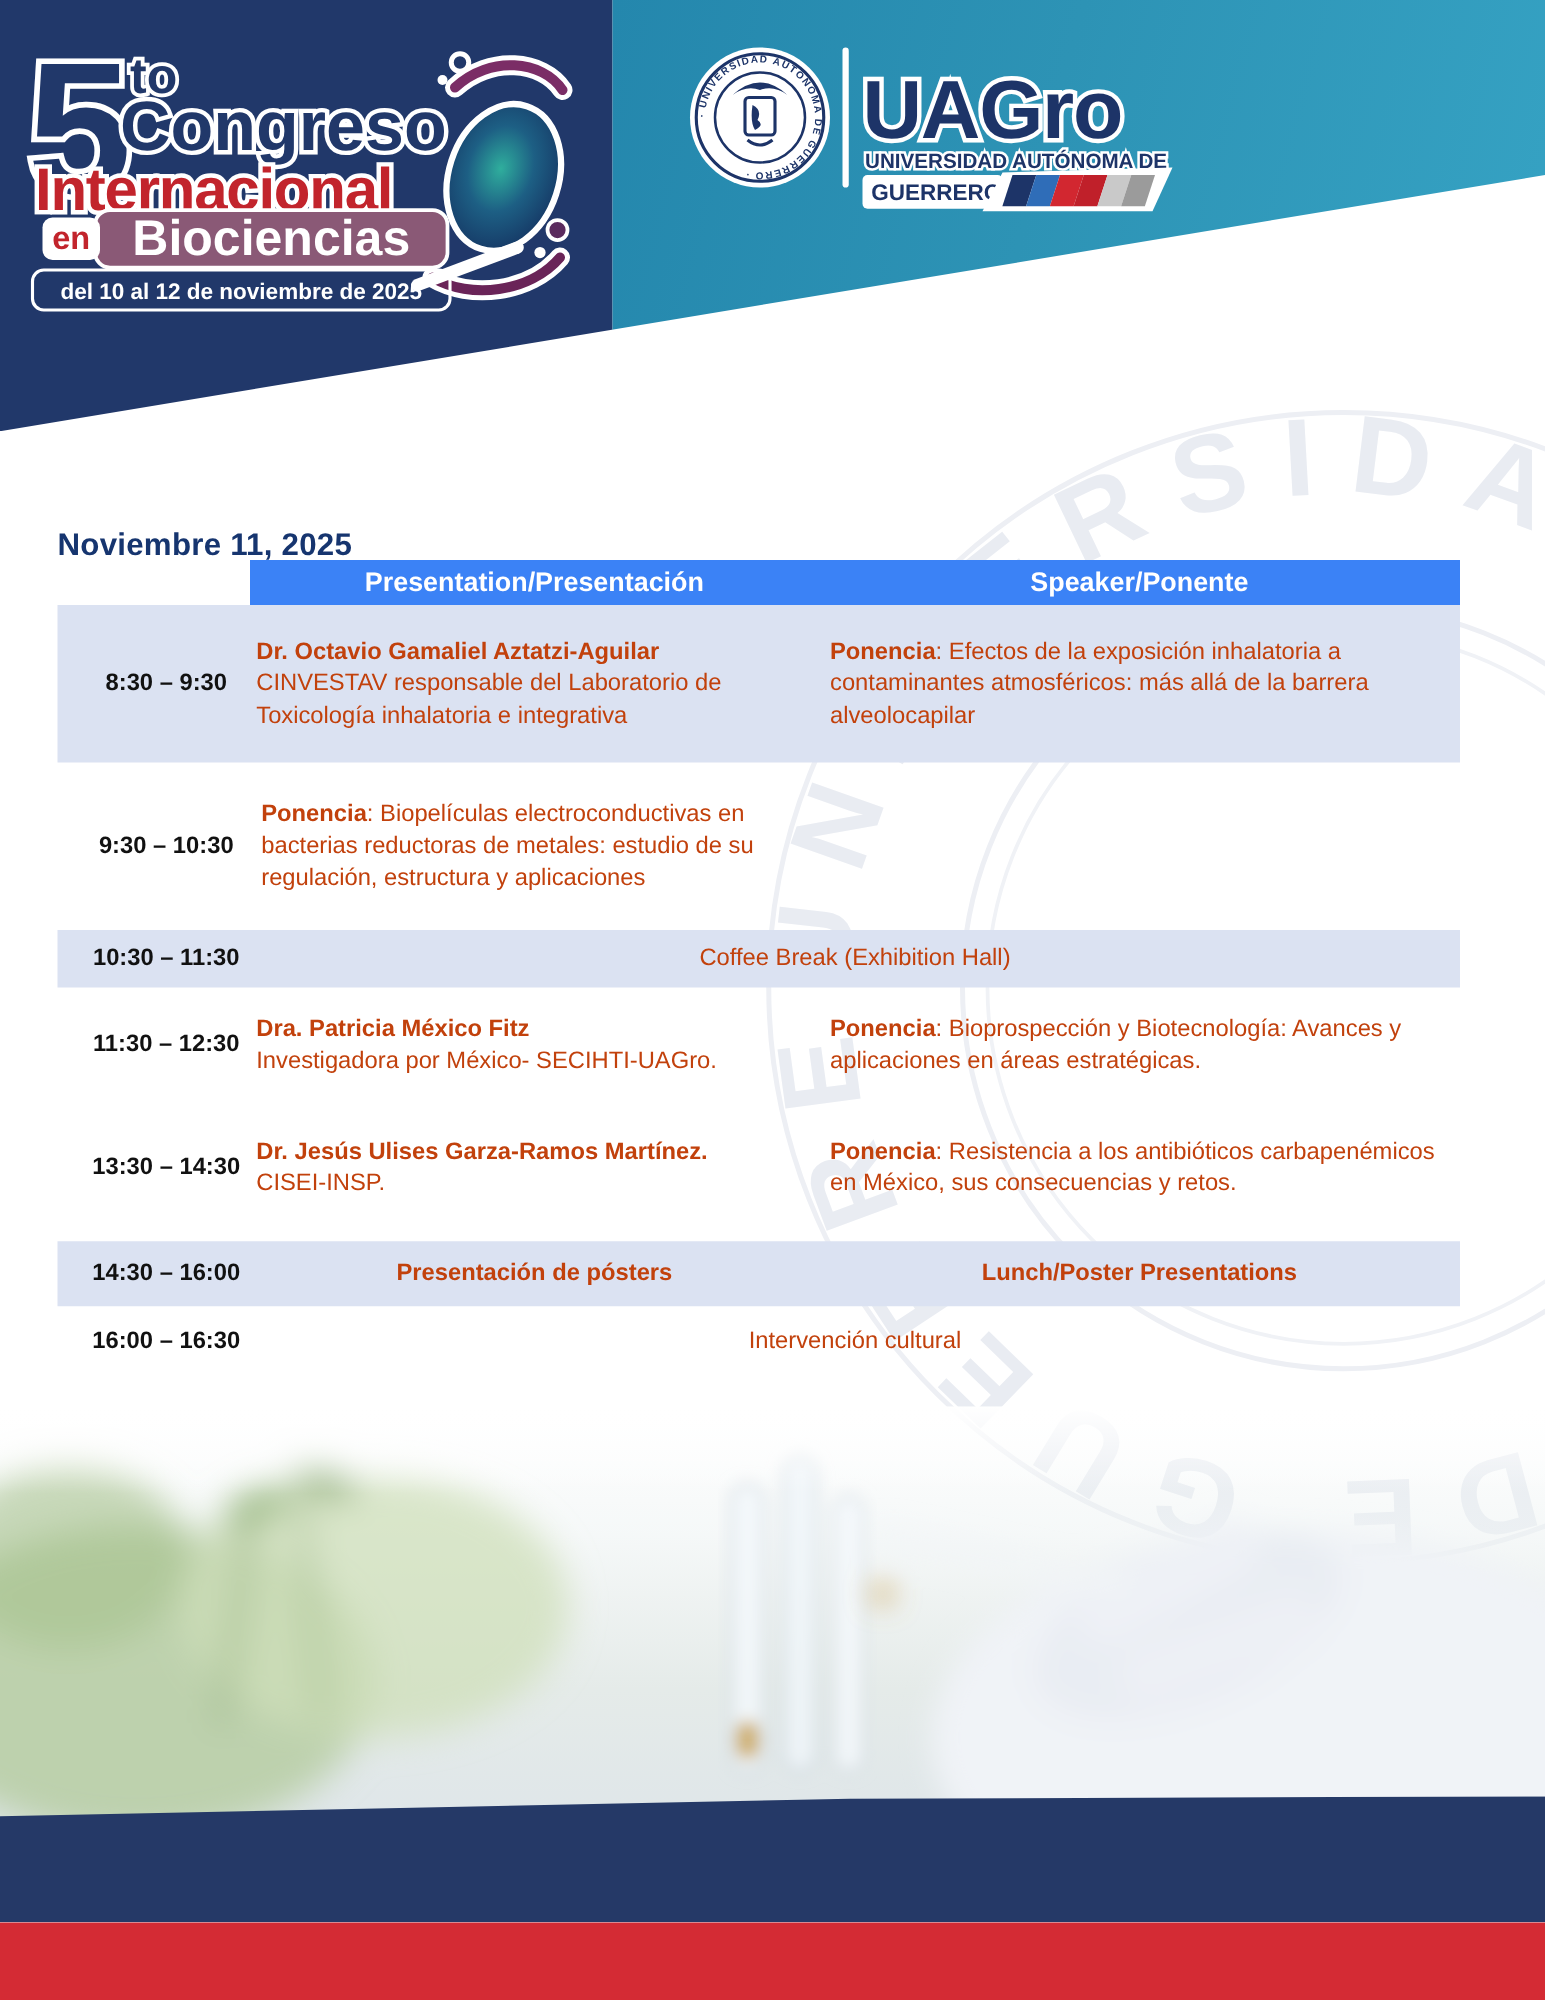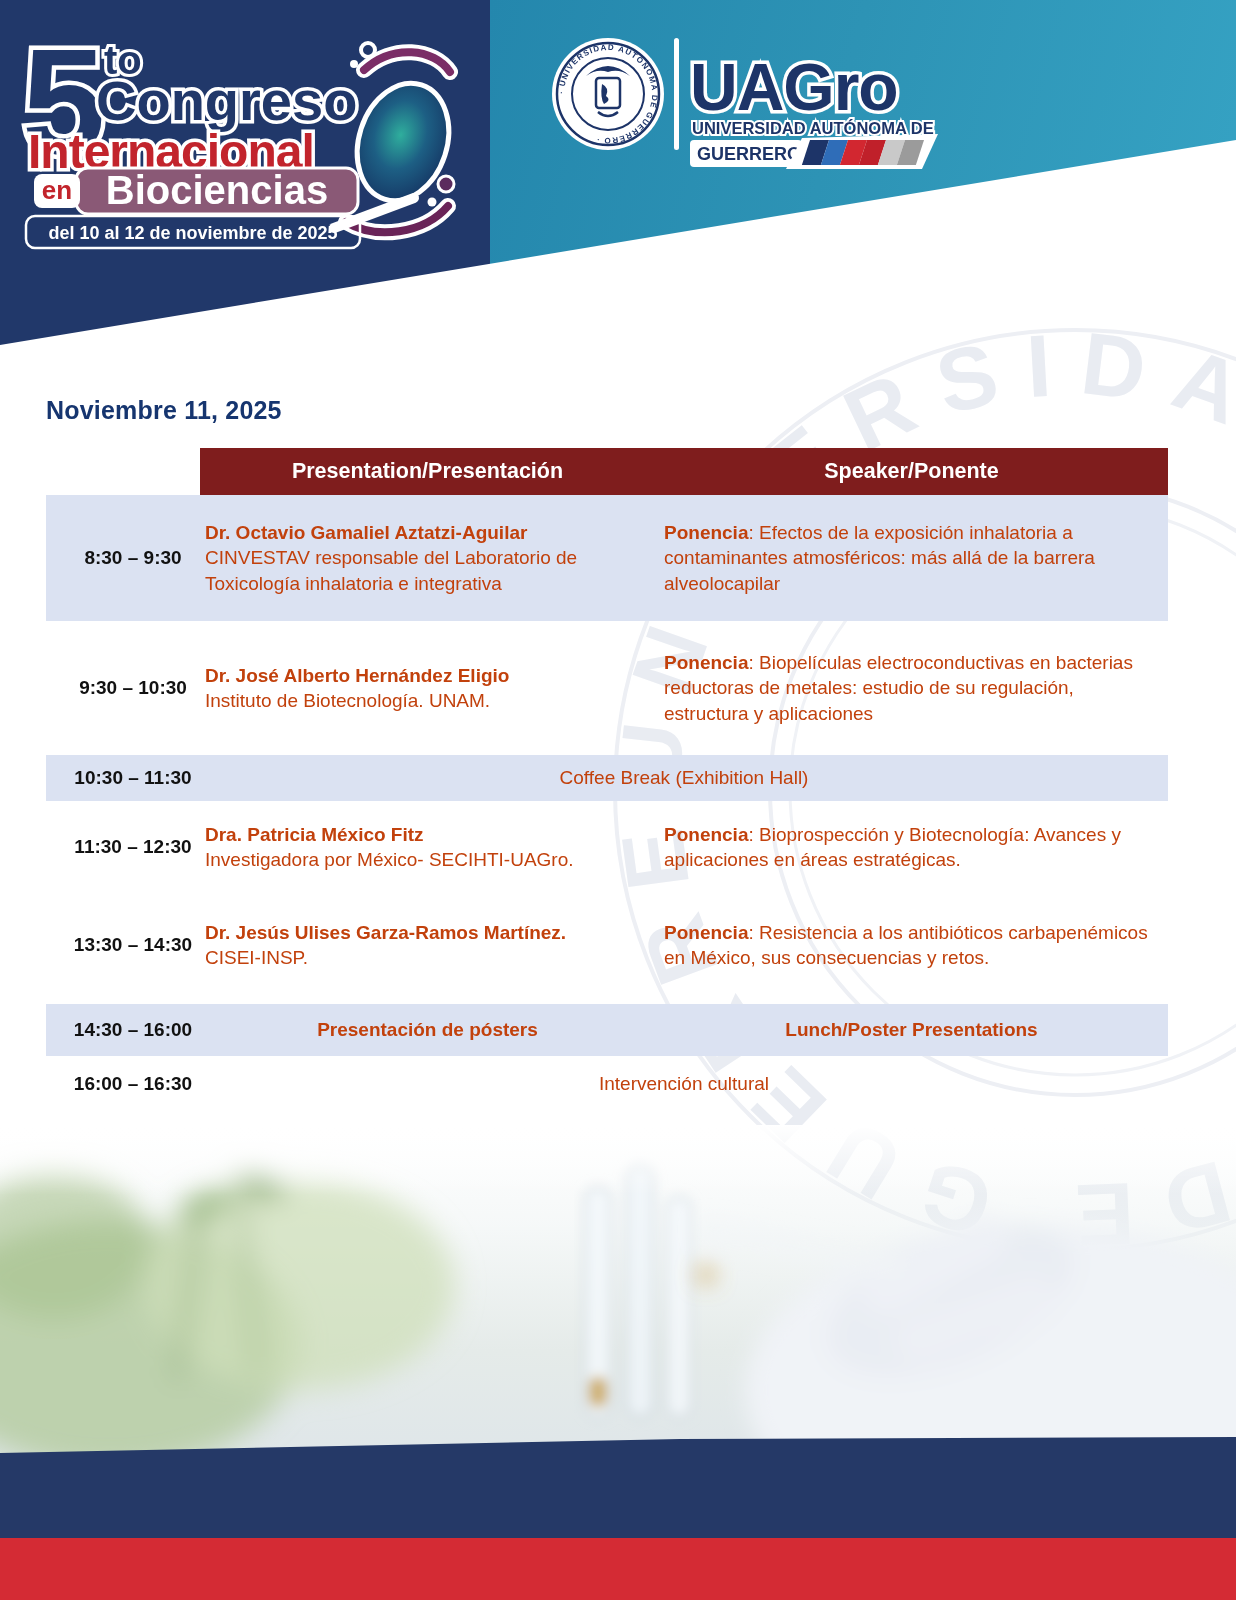--- a/index.html
+++ b/index.html
@@ -18,26 +18,26 @@
   
   .hero{position:absolute;left:0;top:0;width:1236px;height:345px;
         clip-path:polygon(0 0,100% 0,100% 140px,0 345px);}
   .hero-navy{position:absolute;left:0;top:0;width:490px;height:345px;background:#21386a;}
   .hero-teal{position:absolute;left:490px;top:0;width:746px;height:345px;
              background:linear-gradient(105deg,#2487ad 0%,#2d93b5 45%,#36a3c4 100%);}
   .congress-logo{position:absolute;left:16px;top:26px;}
   .uagro-logo{position:absolute;left:540px;top:28px;}
 
   
-  .date-heading{position:absolute;left:46px;top:396px;margin:0;
+  .date-heading{position:absolute;left:46px;top:422px;margin:0;
                 font-size:25px;font-weight:700;color:#16356f;letter-spacing:.2px;}
 
   
   .schedule{position:absolute;left:46px;top:448px;width:1122px;}
-  .thead{margin-left:154px;height:47px;background:#7f1d1d;color:#fff;
+  .thead{margin-left:154px;height:36px;background:#3b82f6;color:#fff;
          display:grid;grid-template-columns:455px 513px;align-items:center;
          text-align:center;font-weight:700;font-size:21.5px;}
   .row{display:grid;grid-template-columns:154px 455px 513px;align-items:center;margin-bottom:7px;}
   .row.alt{background:#dbe2f2;}
   .cell{font-size:19px;line-height:1.34;color:#c2410c;}
   .cell.time{text-align:center;font-weight:700;color:#111;margin-left:20px;}
   .cell.pres{padding:12px 16px 12px 5px;}
   .cell.spk{padding:12px 14px 12px 9px;}
   .cell.merged{grid-column:2/4;text-align:center;font-weight:400;}
   .cell.center{text-align:center;padding:0;}
@@ -197,24 +197,20 @@
       <div class="cell time">8:30 – 9:30</div>
       <div class="cell pres">
         <div class="b">Dr. Octavio Gamaliel Aztatzi-Aguilar</div>
         <div>CINVESTAV responsable del Laboratorio de Toxicología inhalatoria e integrativa</div>
       </div>
       <div class="cell spk"><span class="b">Ponencia</span><span>: Efectos de la exposición inhalatoria a contaminantes atmosféricos: más allá de la barrera alveolocapilar</span></div>
     </div>
 
     <div class="row h120">
       <div class="cell time">9:30 – 10:30</div>
-      <div class="cell pres">
-        <div class="b">Dr. José Alberto Hernández Eligio</div>
-        <div>Instituto de Biotecnología. UNAM.</div>
-      </div>
       <div class="cell spk"><span class="b">Ponencia</span><span>: Biopelículas electroconductivas en bacterias reductoras de metales: estudio de su regulación, estructura y aplicaciones</span></div>
     </div>
 
     <div class="row alt h46">
       <div class="cell time">10:30 – 11:30</div>
       <div class="cell merged">Coffee Break (Exhibition Hall)</div>
     </div>
 
     <div class="row h78">
       <div class="cell time">11:30 – 12:30</div>

